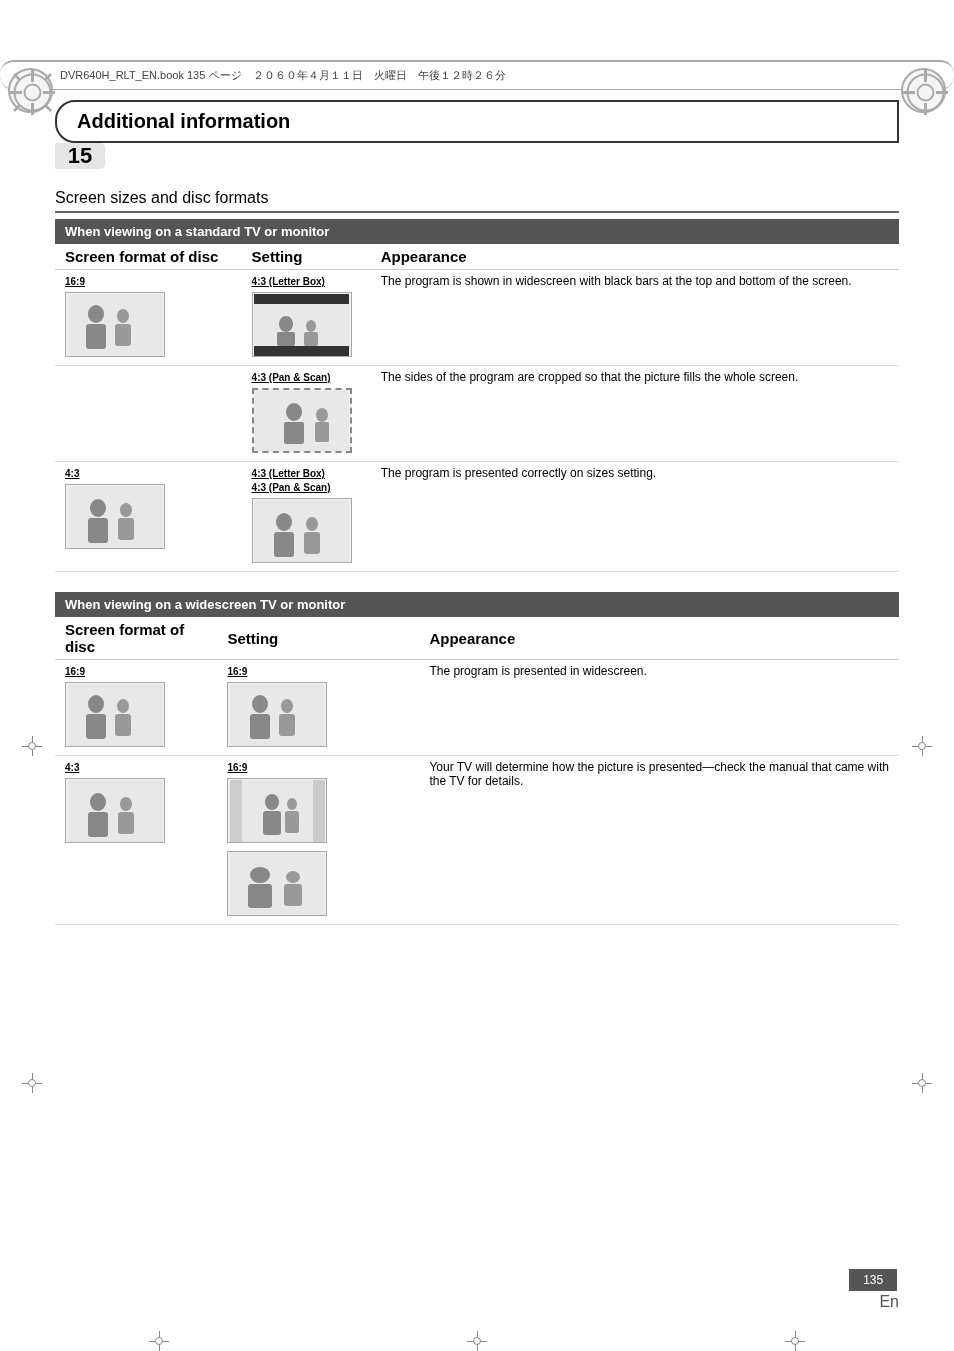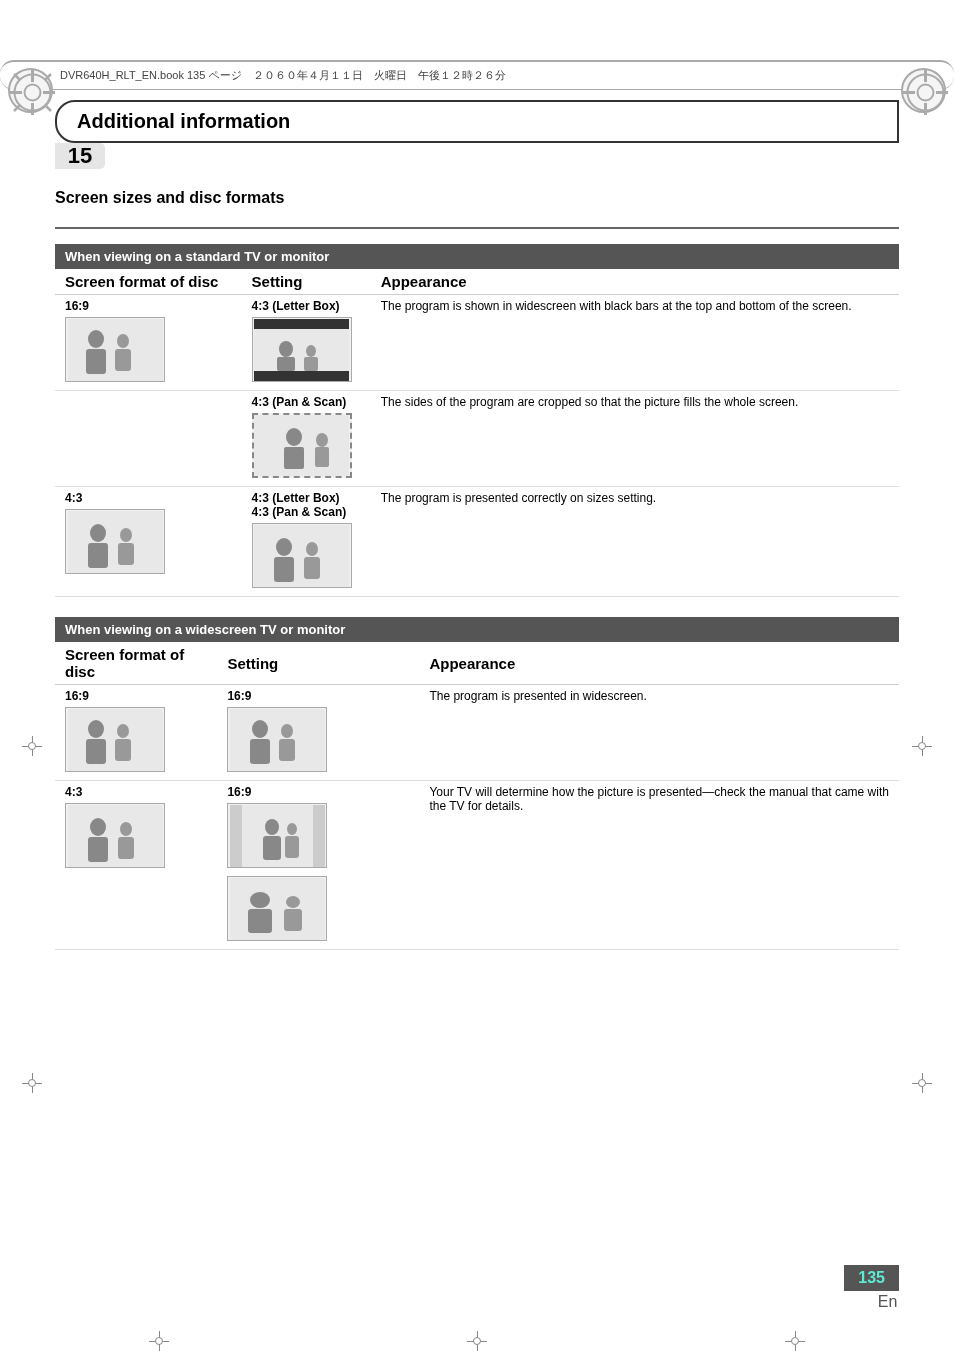--- a/index.html
+++ b/index.html
@@ -131,24 +131,24 @@
       display: flex;
       justify-content: center;
       font-size: 22px;
       font-weight: bold;
       border-radius: 0 5px 5px 0;
     }
 
     
     .section-heading {
       font-size: 16px;
-      font-weight: bold;
+      font-weight: normal;
       border-bottom: 2px solid #666;
-      padding-bottom: 20px;
-      margin-bottom: 15px;
+      padding-bottom: 4px;
+      margin-bottom: 6px;
     }
 
     
     .info-table {
       width: 100%;
       border-collapse: collapse;
       margin-bottom: 20px;
     }
 
     .table-header-row td {
@@ -197,41 +197,42 @@
     .page-footer {
       position: absolute;
       bottom: 100px;
       right: 55px;
       display: flex;
       flex-direction: column;
       align-items: center;
     }
     .page-number-box {
       background: #555;
-      color: #5eead4;
+      color: #ffffff;
       padding: 4px 14px;
-      font-size: 16px;
-      font-weight: bold;
+      font-size: 12px;
+      font-weight: normal;
     }
     .page-lang {
       font-size: 16px;
       color: #555;
       margin-top: 2px;
       margin-left: 32px;
     }
 
     
     .dashed-border {
       border: 2px dashed #888 !important;
     }
 
     
     .setting-bold {
       font-weight: bold;
-      font-size: 12px;
+      font-size: 10px;
+      text-decoration: underline;
     }
 
     
     .bottom-crosshair-row {
       position: absolute;
       bottom: 60px;
       left: 0;
       right: 0;
       display: flex;
       justify-content: space-around;

